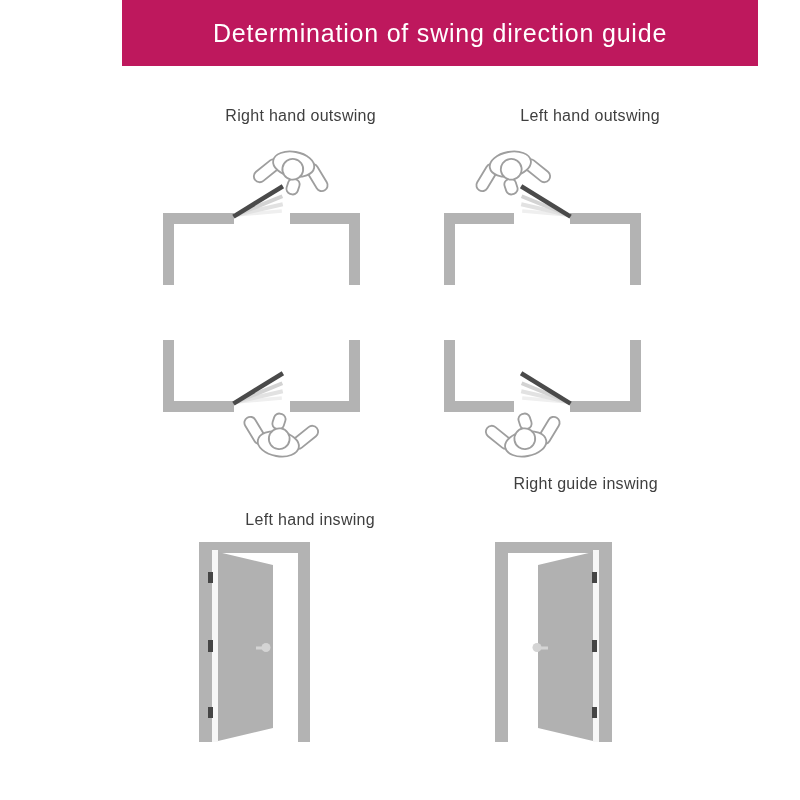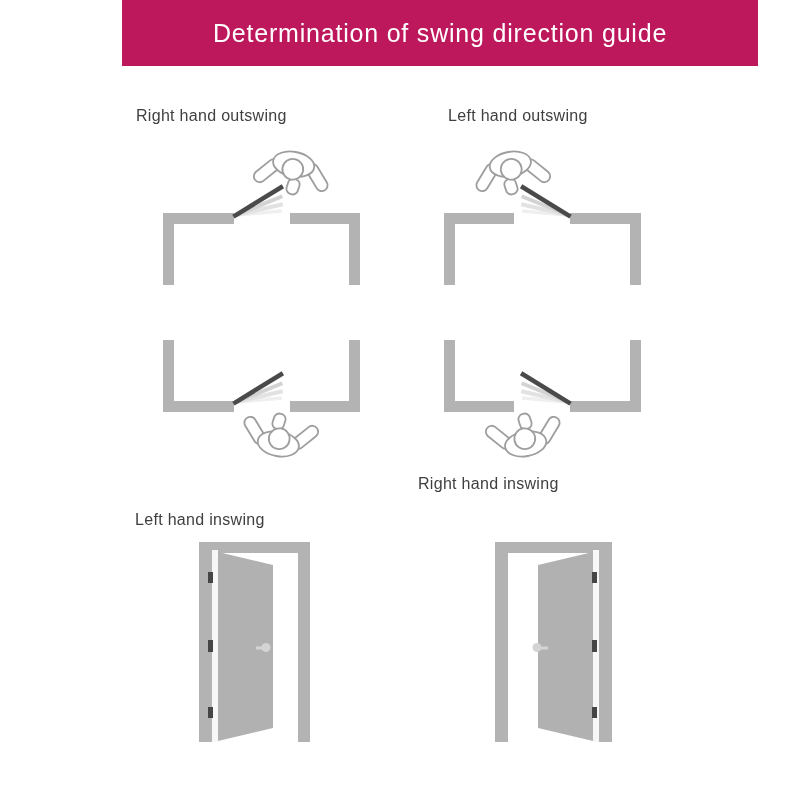--- a/index.html
+++ b/index.html
@@ -9,21 +9,21 @@
     font-family:"Liberation Sans", sans-serif;
   }
   .banner{
     position:absolute;left:82px;top:0;width:636px;height:66px;
     background:#be185d;display:flex;align-items:center;justify-content:center;margin-left:40px;
   }
   .banner h1{
     margin:0;color:#ffffff;font-size:25px;font-weight:500;letter-spacing:.8px;
   }
   .plan-label{
-    position:absolute;width:240px;text-align:left;
+    position:absolute;width:240px;text-align:right;
     color:#3f3f3f;font-size:16px;letter-spacing:.3px;
   }
   .plan-svg,.door-svg,.defs-holder{position:absolute;display:block;}
   .defs-holder{width:0;height:0;overflow:hidden;}
 </style>
 </head>
 <body>
 
 <svg class="defs-holder" aria-hidden="true">
   <defs>
@@ -72,23 +72,23 @@
       <use href="#person-top" transform="translate(122,110) rotate(190) scale(1.3)"></use>
     </g>
   </defs>
 </svg>
 
 <header class="banner">
   <h1>Determination of swing direction guide</h1>
 </header>
 
 <div class="plan-label" style="left:136px;top:107px;">Right hand outswing</div>
-<div class="plan-label" style="left:448px;top:107px;">Left hand outswing</div>
+<div class="plan-label" style="left:420px;top:107px;">Left hand outswing</div>
 <div class="plan-label" style="left:135px;top:475px;margin-top:36px;">Left hand inswing</div>
-<div class="plan-label" style="left:418px;top:475px;">Right hand inswing</div>
+<div class="plan-label" style="left:418px;top:475px;">Right guide inswing</div>
 
 <svg class="plan-svg" style="left:157px;top:130px;" width="210" height="160" viewBox="0 0 210 160">
   <use href="#diagram-outswing"></use>
 </svg>
 
 <svg class="plan-svg" style="left:437px;top:130px;" width="210" height="160" viewBox="0 0 210 160">
   <g transform="translate(210,0) scale(-1,1)">
     <use href="#diagram-outswing"></use>
   </g>
 </svg>

